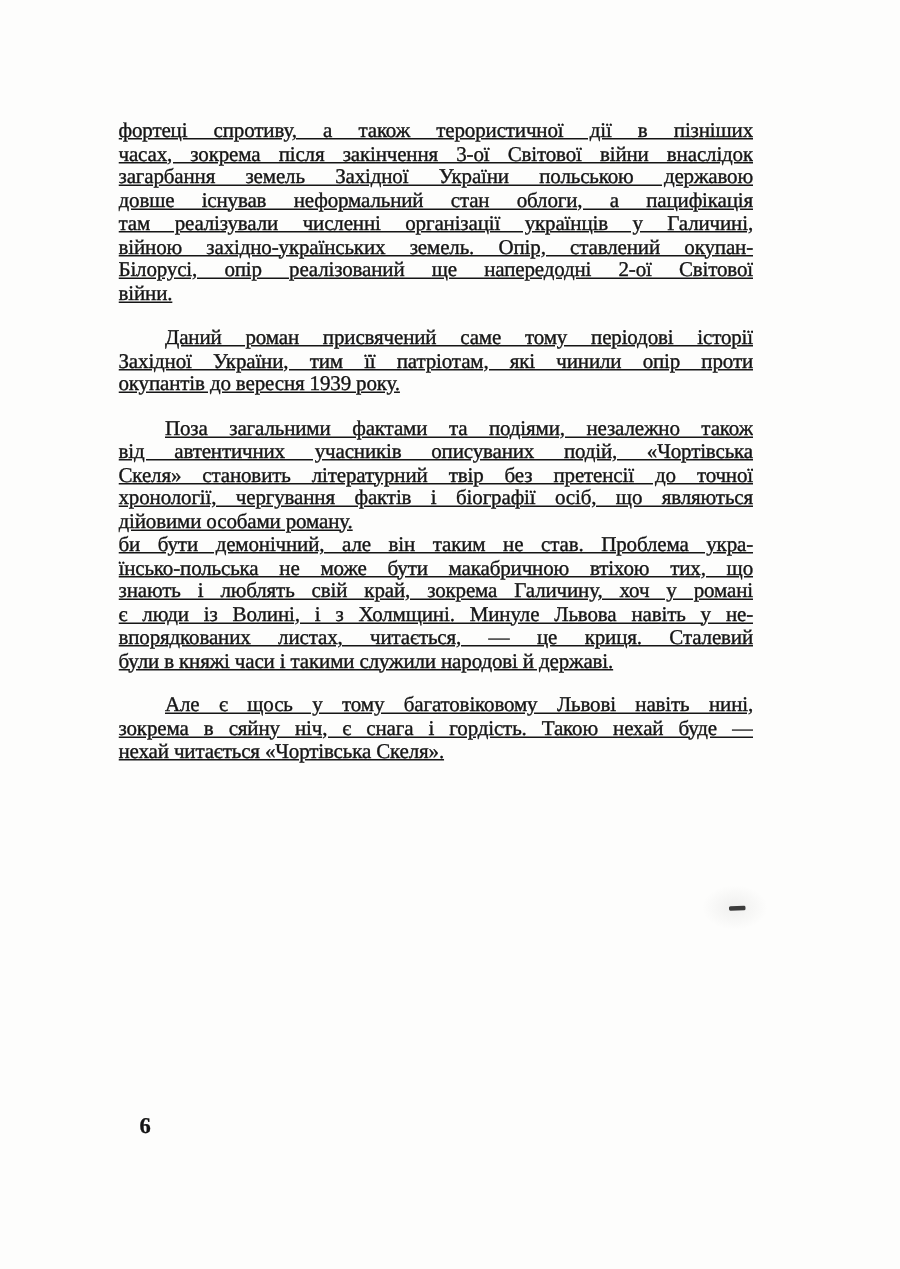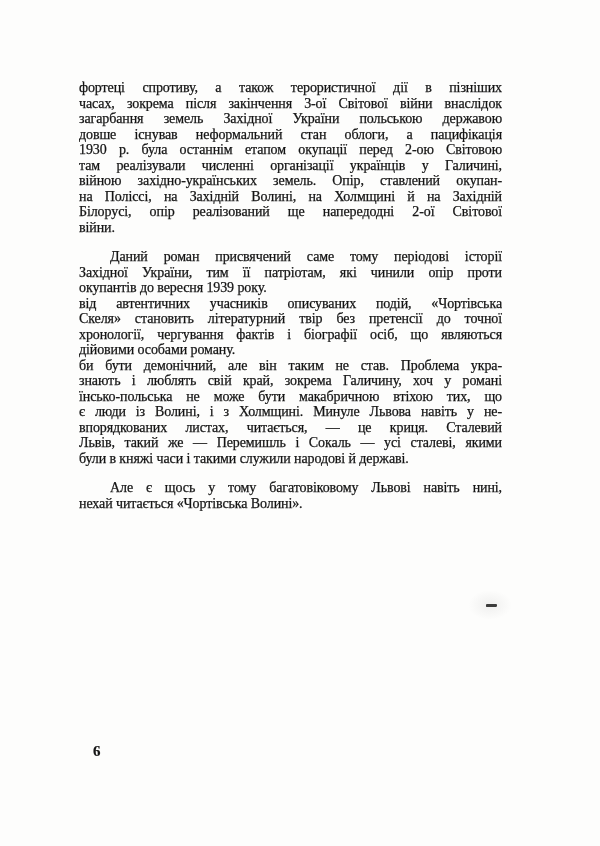--- a/index.html
+++ b/index.html
@@ -28,20 +28,21 @@
     top: 80px;
     width: 423px;
     font-size: 14px;
     line-height: 15.5px;
     letter-spacing: -0.1px;
     -webkit-text-stroke: 0.25px #151515;
   }
   .paragraph {
     margin: 0;
     padding: 0;
+    text-decoration: underline;
   }
   .line {
     text-align: justify;
     text-align-last: justify;
     white-space: normal;
     overflow: hidden;
   }
   .line.last {
     text-align-last: left;
   }
@@ -80,48 +81,47 @@
 </head>
 <body>
 
 <div class="page">
   <div class="text-block" id="text-block">
       <div class="paragraph">
         <div class="line first">фортеці спротиву, а також терористичної дії в пізніших</div>
         <div class="line">часах, зокрема після закінчення 3-ої Світової війни внаслідок</div>
         <div class="line">загарбання земель Західної України польською державою</div>
         <div class="line">довше існував неформальний стан облоги, а пацифікація</div>
-        <div class="line">1930 р. була останнім етапом окупації перед 2-ою Світовою</div>
         <div class="line">там реалізували численні організації українців у Галичині,</div>
         <div class="line">війною західно-українських земель. Опір, ставлений окупан-</div>
-        <div class="line">на Поліссі, на Західній Волині, на Холмщині й на Західній</div>
         <div class="line">Білорусі, опір реалізований ще напередодні 2-ої Світової</div>
         <div class="line last">війни.</div>
       </div>
       <div class="paragraph indent">
         <div class="line first">Даний роман присвячений саме тому періодові історії</div>
         <div class="line">Західної України, тим її патріотам, які чинили опір проти</div>
         <div class="line last">окупантів до вересня 1939 року.</div>
       </div>
       <div class="paragraph indent">
+        <div class="line first">Поза загальними фактами та подіями, незалежно також</div>
         <div class="line">від автентичних учасників описуваних подій, «Чортівська</div>
         <div class="line">Скеля» становить літературний твір без претенсії до точної</div>
         <div class="line">хронології, чергування фактів і біографії осіб, що являються</div>
         <div class="line last">дійовими особами роману.</div>
       </div>
       <div class="paragraph indent">
         <div class="line">би бути демонічний, але він таким не став. Проблема укра-</div>
+        <div class="line">їнсько-польська не може бути макабричною втіхою тих, що</div>
         <div class="line">знають і люблять свій край, зокрема Галичину, хоч у романі</div>
-        <div class="line">їнсько-польська не може бути макабричною втіхою тих, що</div>
         <div class="line">є люди із Волині, і з Холмщині. Минуле Львова навіть у не-</div>
         <div class="line">впорядкованих листах, читається, — це криця. Сталевий</div>
-        <div class="line">Львів, такий же — Перемишль і Сокаль — усі сталеві, якими</div>
         <div class="line last">були в княжі часи і такими служили народові й державі.</div>
       </div>
       <div class="paragraph indent">
         <div class="line first">Але є щось у тому багатовіковому Львові навіть нині,</div>
-        <div class="line last">нехай читається «Чортівська Волині».</div>
+        <div class="line">зокрема в сяйну ніч, є снага і гордість. Такою нехай буде —</div>
+        <div class="line last">нехай читається «Чортівська Скеля».</div>
       </div>
     </div>
   <div class="smudge"></div>
   <div class="ink-mark"></div>
   <div class="page-number">6</div>
 </div>
 
 </body></html>

